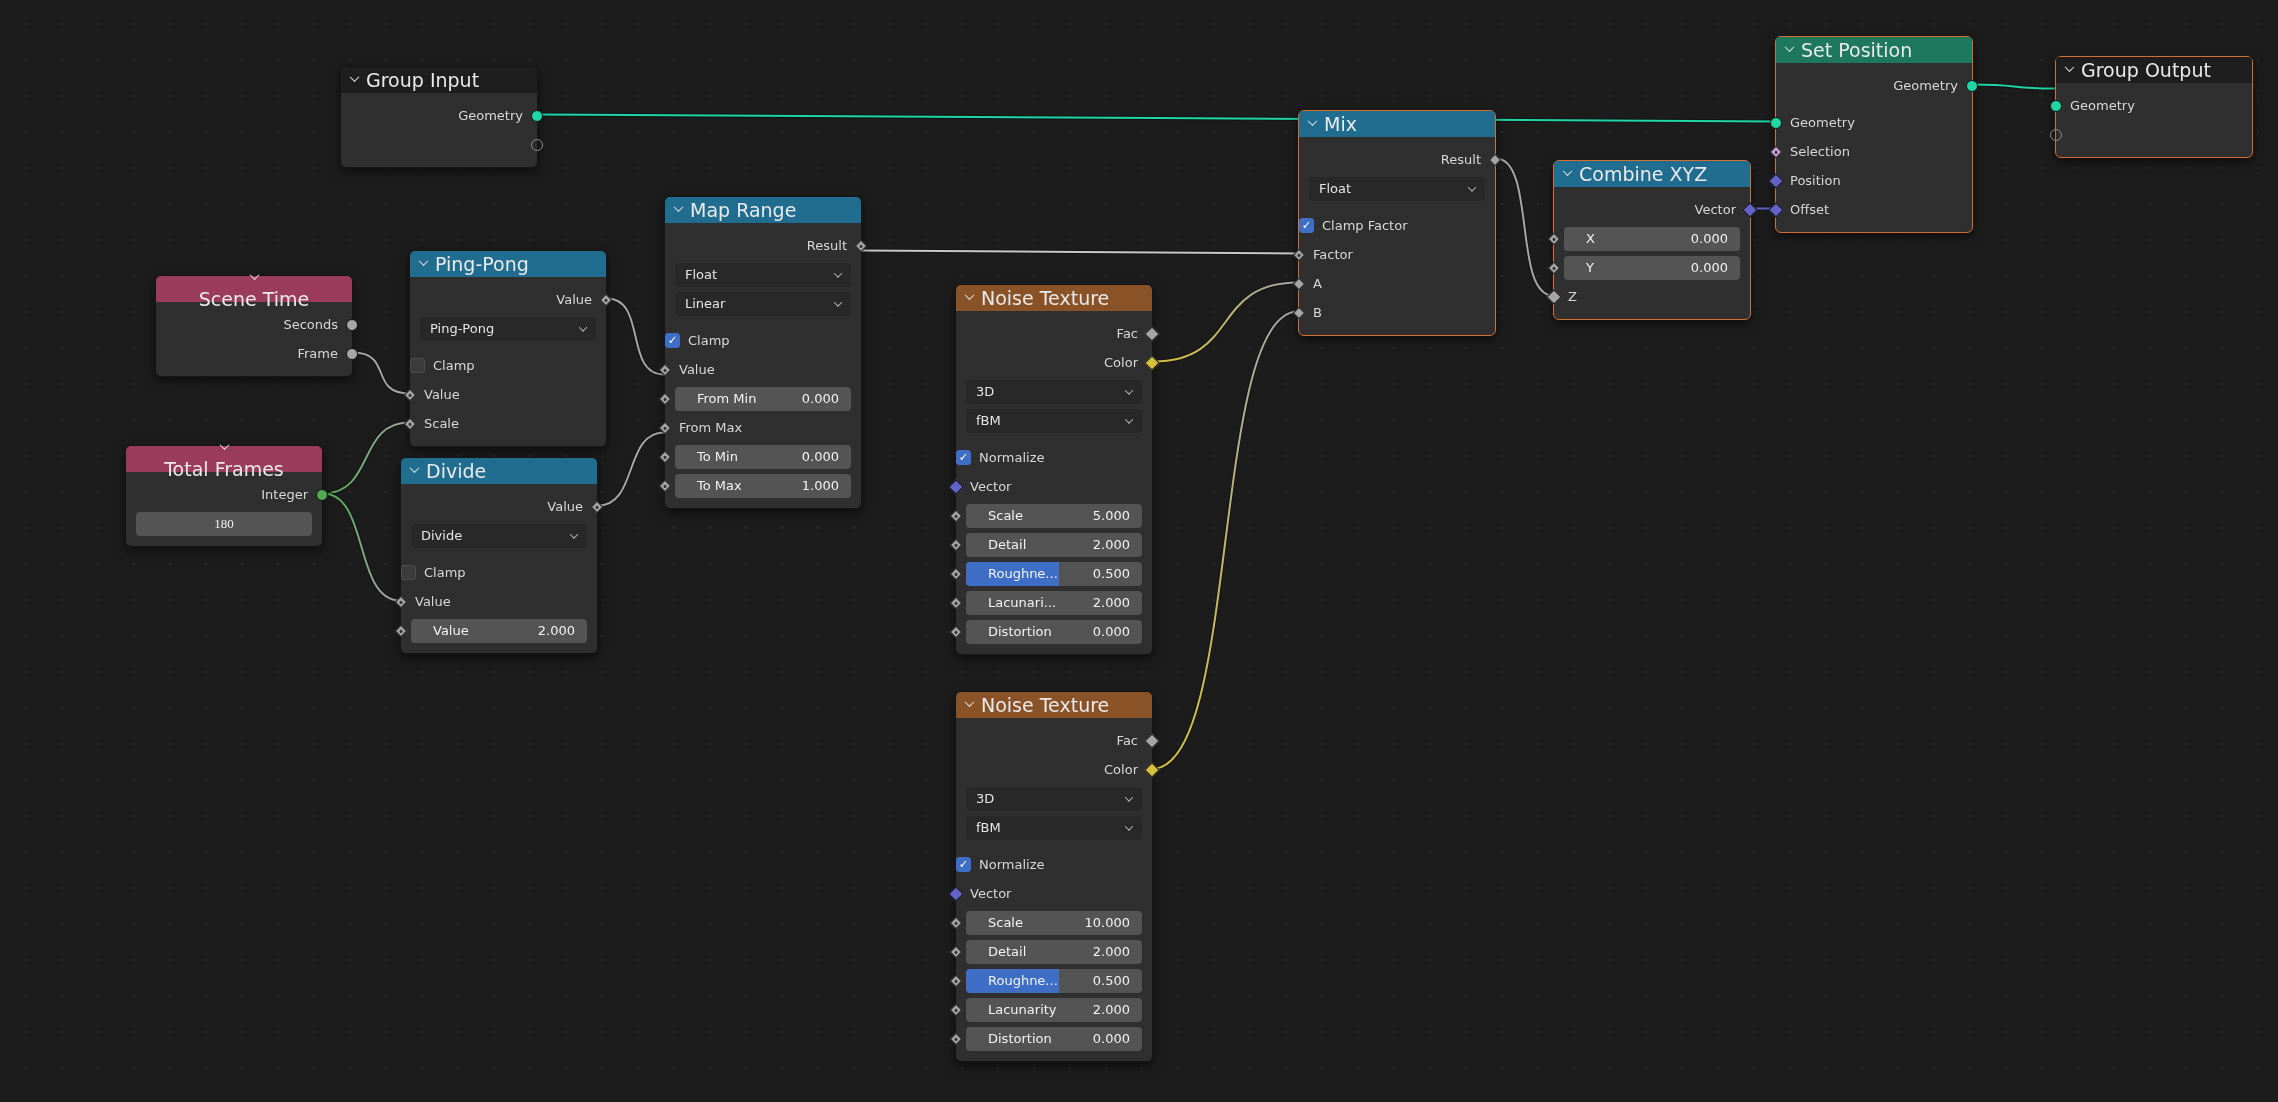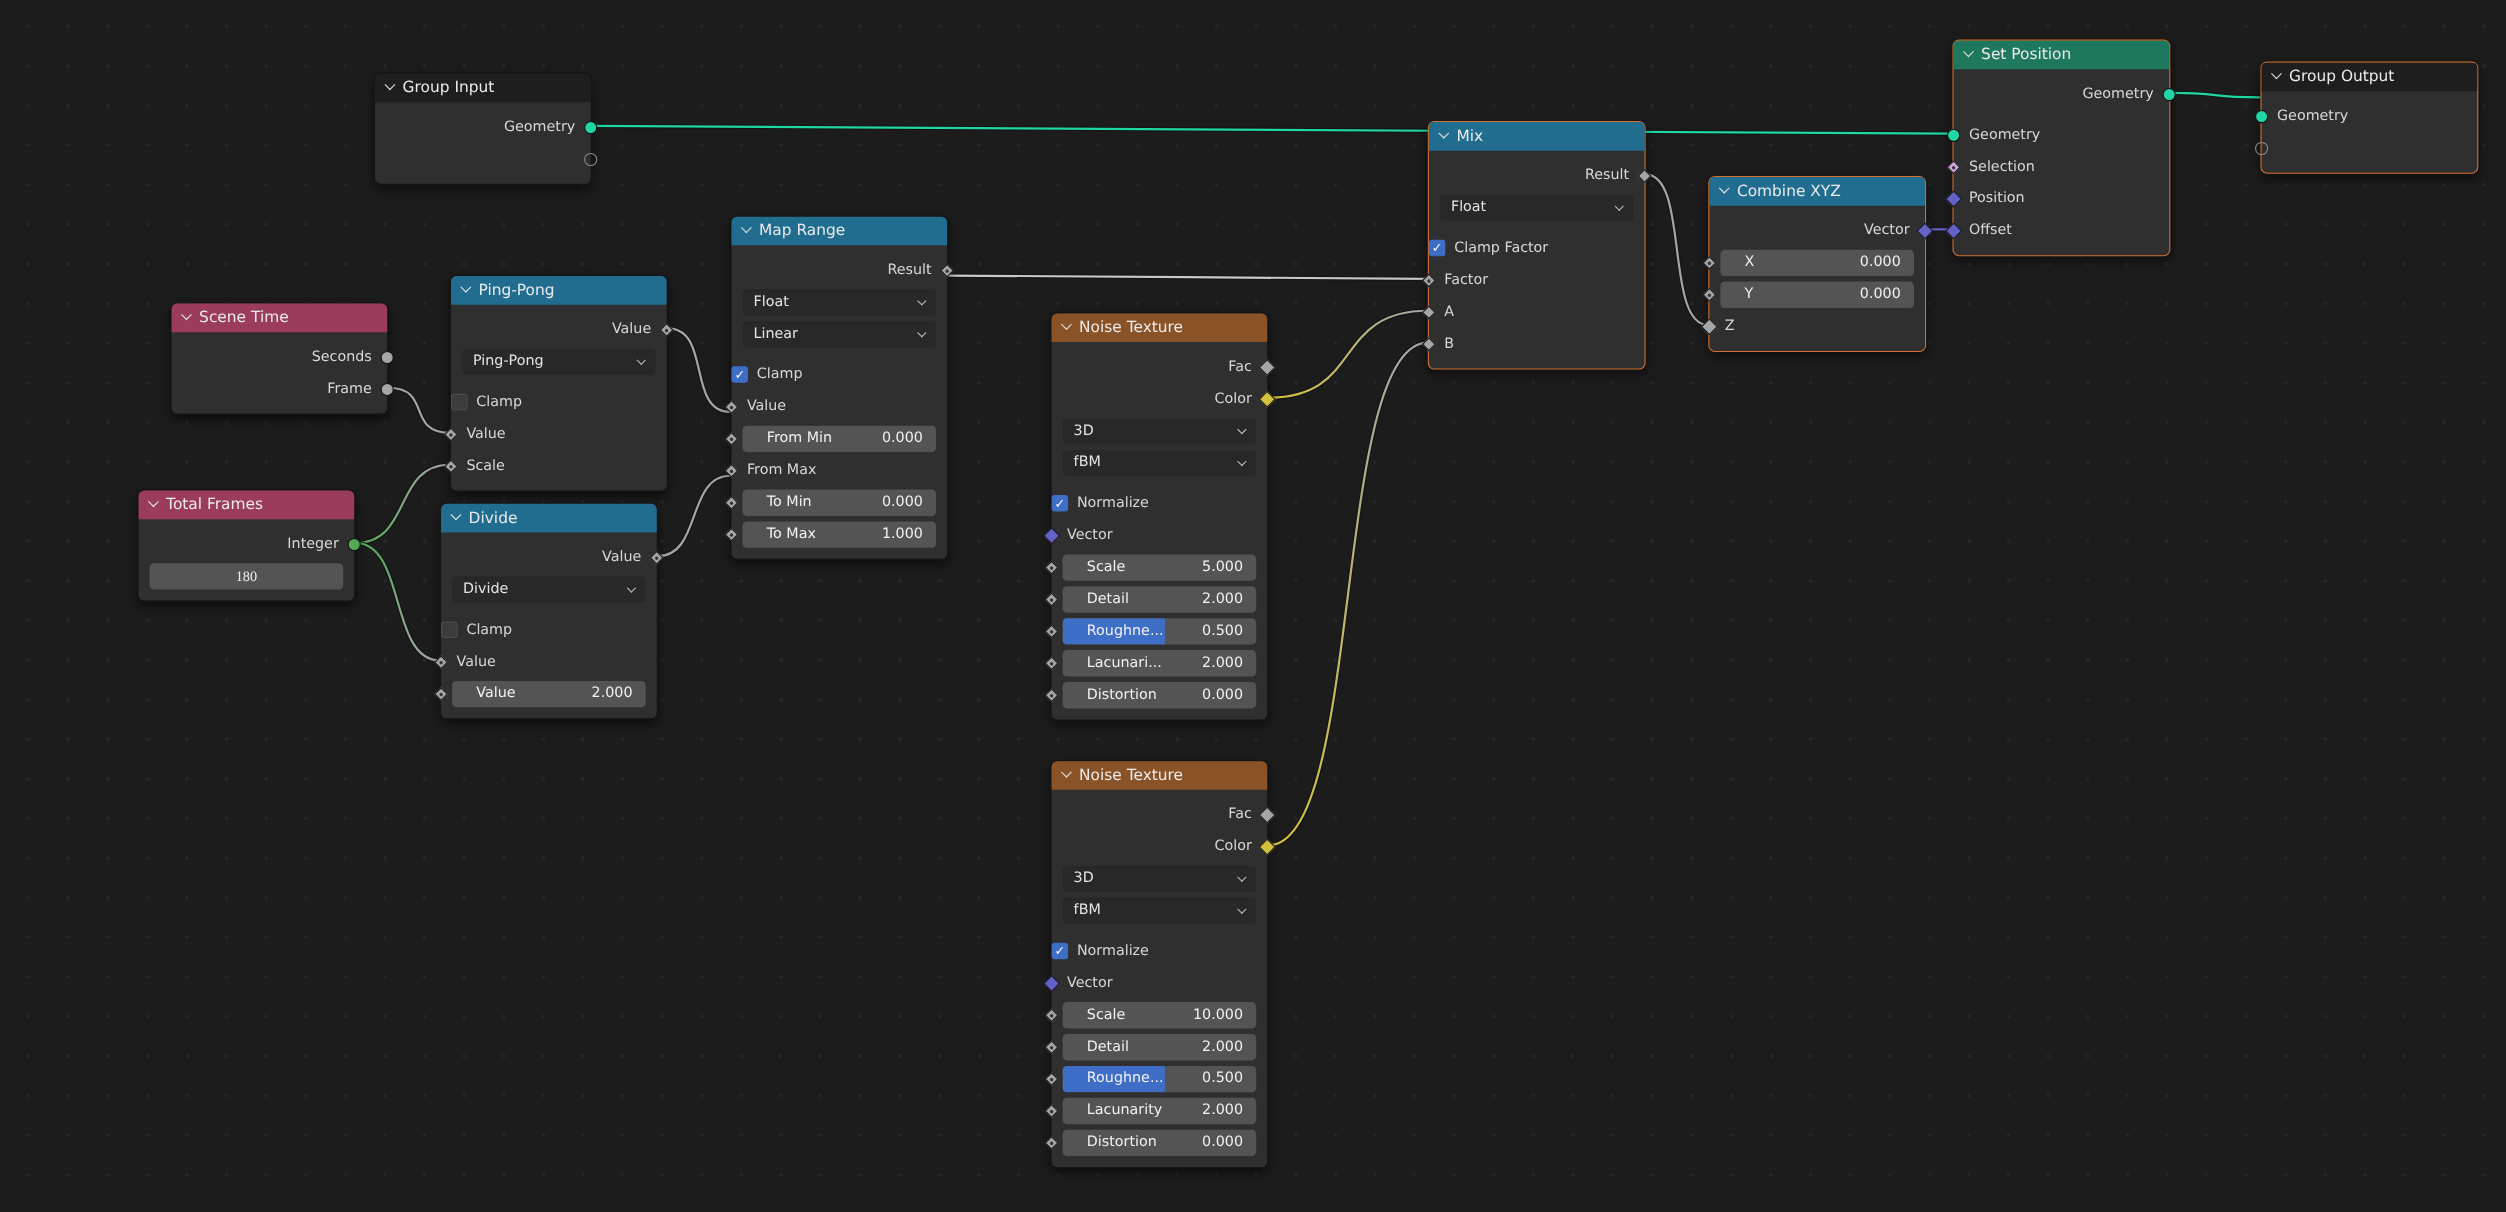--- a/index.html
+++ b/index.html
@@ -24,25 +24,25 @@
     position:absolute; z-index:2; width:198px;
     background:#2f2f2f;
     border:1px solid #151515;
     border-radius:6px;
     box-shadow:0 4px 10px rgba(0,0,0,.5);
   }
   .node.sel { border:1.6px solid #d2702f; }
   .hdr {
     height:26px; display:flex; align-items:center; gap:8px;
     padding:0 10px; border-radius:5px 5px 0 0;
-    color:#eaeaea; font-size:14px;
+    color:#eaeaea; font-size:19px;
   }
   .node.sel .hdr { border-radius:4px 4px 0 0; }
   .hdr.c-io   { background:#1e1e1e; }
-  .hdr.c-time { background:#9c3c5c; }
+  .hdr.c-time { background:#9c3c5c;flex-direction:column; }
   .hdr.c-conv { background:#216d90; }
   .hdr.c-tex  { background:#8a5327; }
   .hdr.c-geo  { background:#1e785e; }
   .chev {
     width:7px; height:7px; flex:0 0 auto;
     border-right:1.8px solid #e2e2e2; border-bottom:1.8px solid #e2e2e2;
     transform:rotate(45deg) translate(-1px,-1px); margin-top:-3px;
   }
   .body { padding:8px 0; position:relative; }
 

